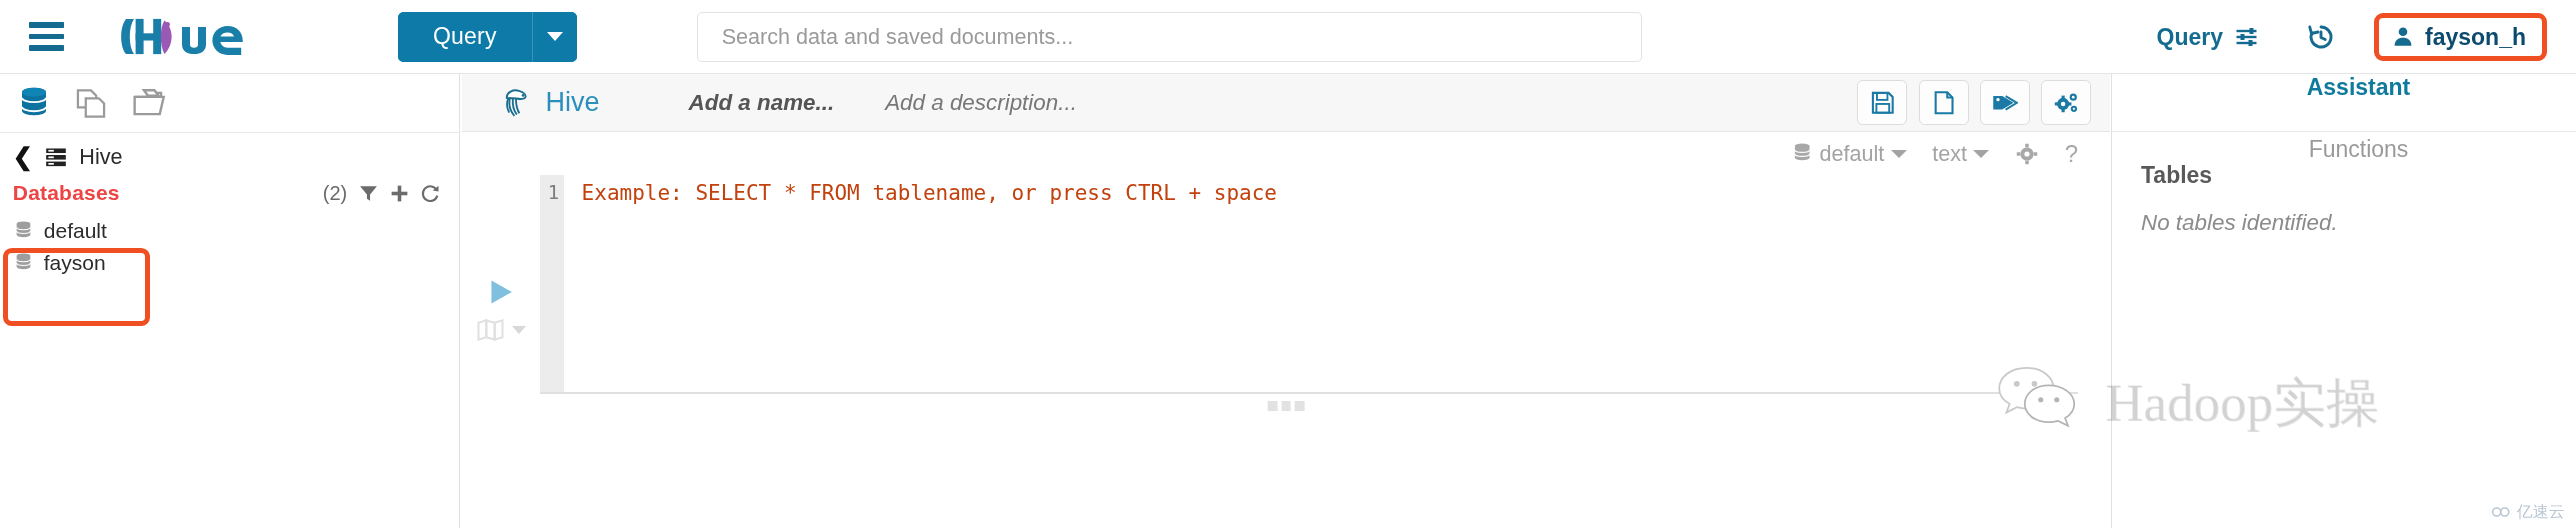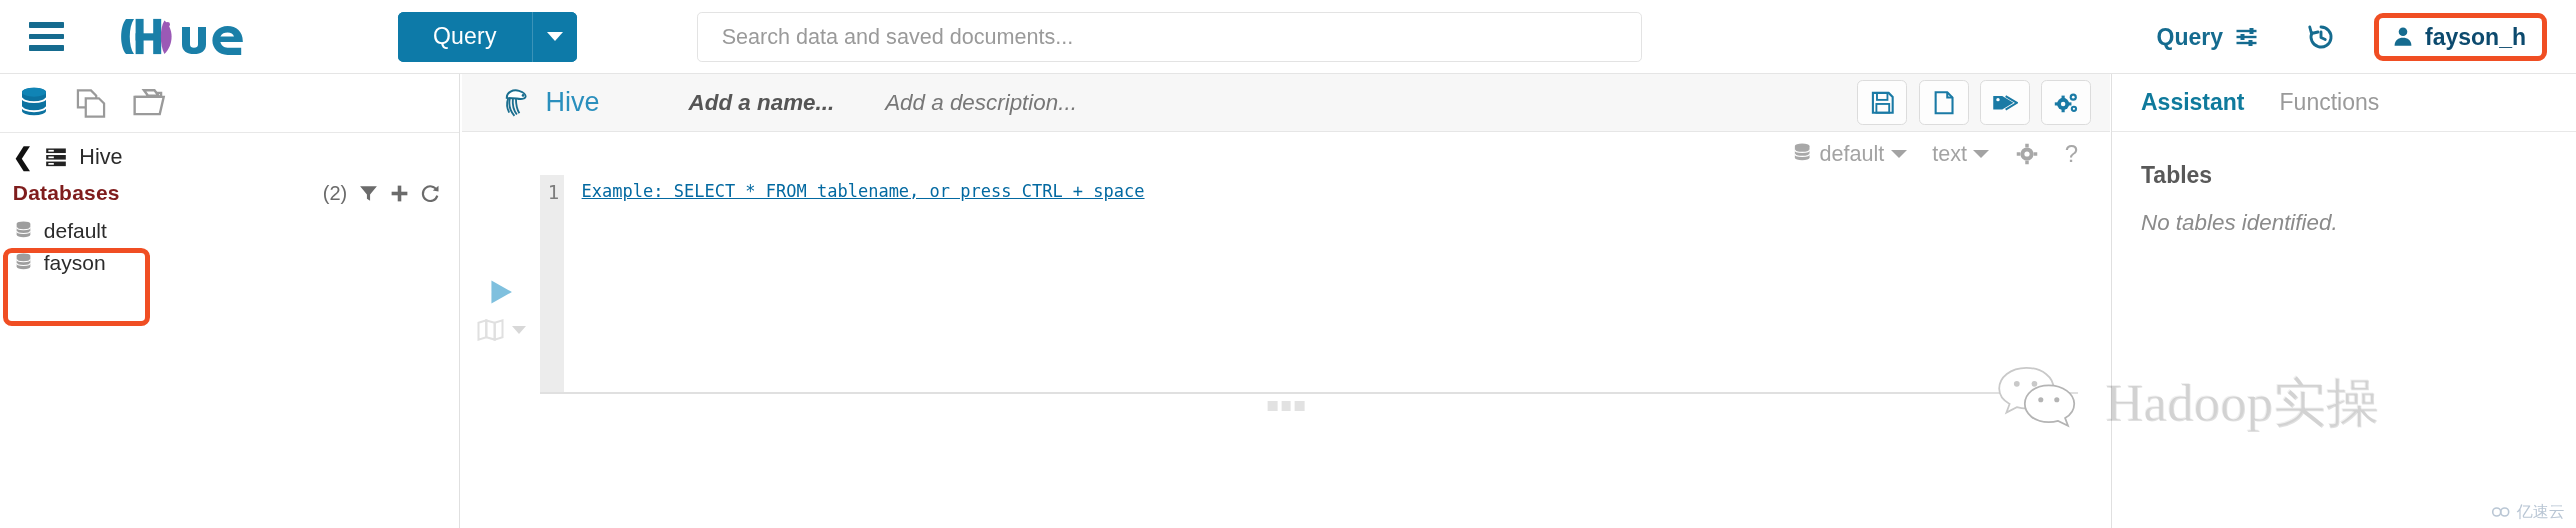--- a/index.html
+++ b/index.html
@@ -87,21 +87,21 @@
     padding: 11.2px 0 0 12.8px; color: #333; font-size: 21.6px;
   }
   .back-chevron { font-size: 24px; color: #111; font-weight: bold; cursor: pointer;
     line-height: 1; }
   .sb-breadcrumb-label { color: #2b2b2b; font-size: 21.6px; }
 
   .sb-dbheader {
     display: flex; align-items: center;
     padding: 11.2px 17.6px 0 12.8px; font-size: 21px;
   }
-  .sb-dbheader .title { font-weight: bold; color: #7f1d1d; letter-spacing: 0.2px; }
+  .sb-dbheader .title { font-weight: bold; color: #ef4444; letter-spacing: 0.2px; }
   .sb-dbheader .right { margin-left: auto; display: flex; align-items: center; gap: 10.4px;
     color: #6b6b6b; font-size: 20px; }
   .sb-dbheader .right .ic { cursor: pointer; display: flex; }
 
   .db-highlight {
     position: absolute; left: 3.2px; top: 174px; width: 147px; height: 78px;
     border: 5.6px solid #f04e23; border-radius: 8.8px; pointer-events: none;
   }
   .db-list { padding: 9.6px 0 0 14.4px; }
   .db-item {
@@ -158,22 +158,22 @@
   .code-area {
     position: absolute; left: 78px; top: 0; right: 32px; height: 217px;
     display: flex; background: #fff;
   }
   .code-gutter {
     width: 24px; background: #ececec; color: #7d7d7d;
     font-family: "DejaVu Sans Mono", monospace; font-size: 19px;
     text-align: right; padding: 6.4px 4.8px 0 0;
   }
   .code-text {
-    flex: 1; padding: 6.4px 0 0 17.6px; color: #0369a1;
-    font-family: "DejaVu Sans Mono", monospace; font-size: 17px; white-space: pre; text-decoration: underline;
+    flex: 1; padding: 6.4px 0 0 17.6px; color: #c2410c;
+    font-family: "DejaVu Sans Mono", monospace; font-size: 21px; white-space: pre;
   }
   .code-bottom-rule {
     position: absolute; left: 78px; right: 32px; top: 217px; height: 1.6px; background: #e0e0e0;
   }
   .resize-dots {
     position: absolute; left: 50%; transform: translateX(-50%); top: 226px;
     display: flex; gap: 4px;
   }
   .resize-dots i { display: block; width: 9.6px; height: 9.6px; background: #e2e2e2; }
 
@@ -192,20 +192,21 @@
   }
 
   
   .rightpanel {
     position: absolute; left: 2111px; top: 74px; width: 465px; height: 454px;
     background: #ffffff; border-left: 1.6px solid #e0e0e0;
   }
   .rp-tabs {
     height: 58px; display: flex; align-items: center; padding-left: 29px; gap: 35px;
     border-bottom: 1.6px solid #e8e8e8;
+    flex-direction: column;
   }
   .rp-tab { font-size: 23px; color: #9a9a9a; cursor: pointer; }
   .rp-tab.active { color: #0f7a9c; font-weight: bold; }
   .rp-section-title {
     padding: 30px 0 0 29px; font-size: 23px; font-weight: bold; color: #595959;
   }
   .rp-empty {
     padding: 21px 0 0 29px; font-size: 22.4px; font-style: italic; color: #8b8b8b;
   }
 

